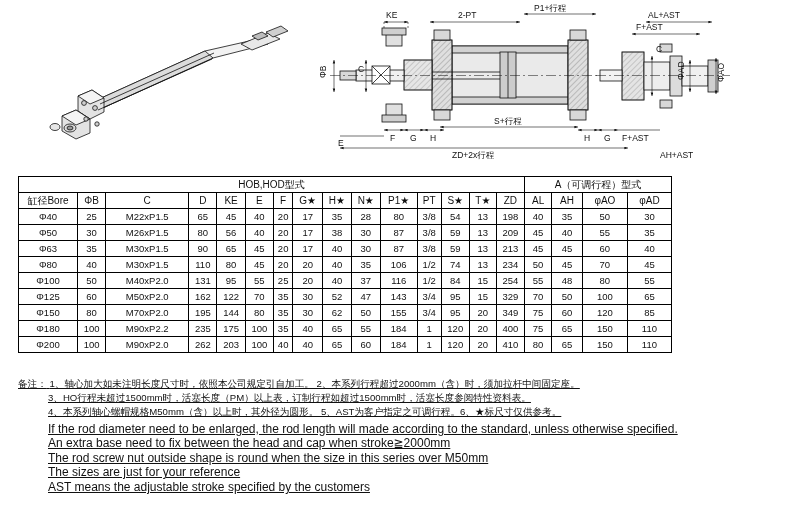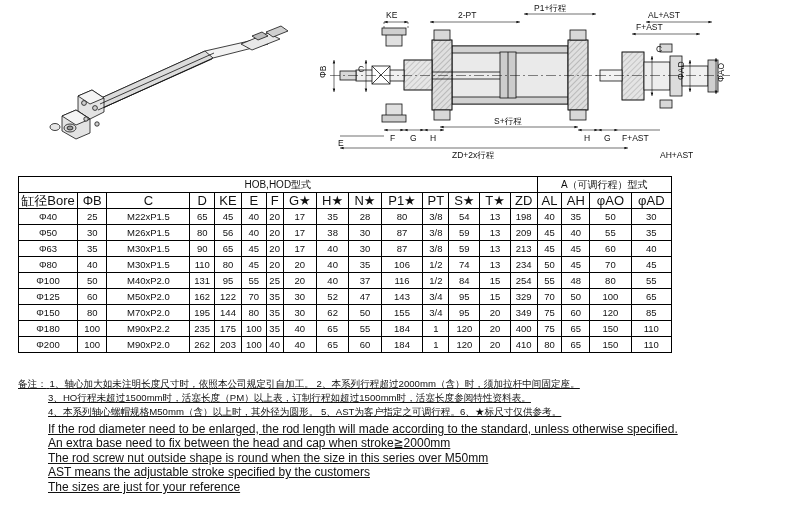--- a/index.html
+++ b/index.html
@@ -10,21 +10,21 @@
   
   .drawing{position:absolute;left:0;top:0;width:790px;height:172px;}
   .dsvg{position:absolute;left:0;top:0;}
 
   
   .tbl-wrap{position:absolute;left:18px;top:176px;width:754px;}
   table.spec{border-collapse:collapse;width:654px;font-size:9.5px;}
   table.spec td,table.spec th{border:1px solid #000;text-align:center;
       padding:0;height:15px;line-height:15px;font-weight:normal;}
   .grp{font-size:10px;}
-  .hdr td{font-size:13px;}
+  .hdr td{font-size:10px;}
   .colbore{width:58px;}
   .c-c{width:82px;}
 
   
   .notes{position:absolute;left:18px;top:377px;width:756px;font-size:9.6px;
          line-height:14.2px;text-decoration:underline;}
   .notes .cn{color:#111;}
   .notes .en{color:#111;font-size:12px;line-height:14.6px;}
   .nl{white-space:nowrap;}
   .en-block{margin-top:2px;padding-left:30px;}
@@ -418,18 +418,18 @@
     <div class="cn">
       <span class="nl">备注：</span>
       <span class="nl">1、轴心加大如未注明长度尺寸时，依照本公司规定引自加工。   2、本系列行程超过2000mm（含）时，须加拉杆中间固定座。</span>
     </div>
     <div class="cn nl" style="padding-left:30px">3、HO行程未超过1500mm时，活塞长度（PM）以上表，订制行程如超过1500mm时，活塞长度参阅特性资料表。</div>
     <div class="cn nl" style="padding-left:30px">4、本系列轴心螺帽规格M50mm（含）以上时，其外径为圆形。   5、AST为客户指定之可调行程。6、★标尺寸仅供参考。</div>
     <div class="en en-block">
       <div>If the rod diameter need to be enlarged, the rod length will made according to the standard, unless otherwise specified.</div>
       <div>An extra base need to fix between the head and cap when stroke≧2000mm</div>
       <div>The rod screw nut outside shape is round when the size in this series over M50mm</div>
+      <div>The sizes are just for your reference</div>
       <div>AST means the adjustable stroke specified by the customers</div>
-      <div>The sizes are just for your reference</div>
     </div>
   </div>
 
 </div>
 
 </body></html>

